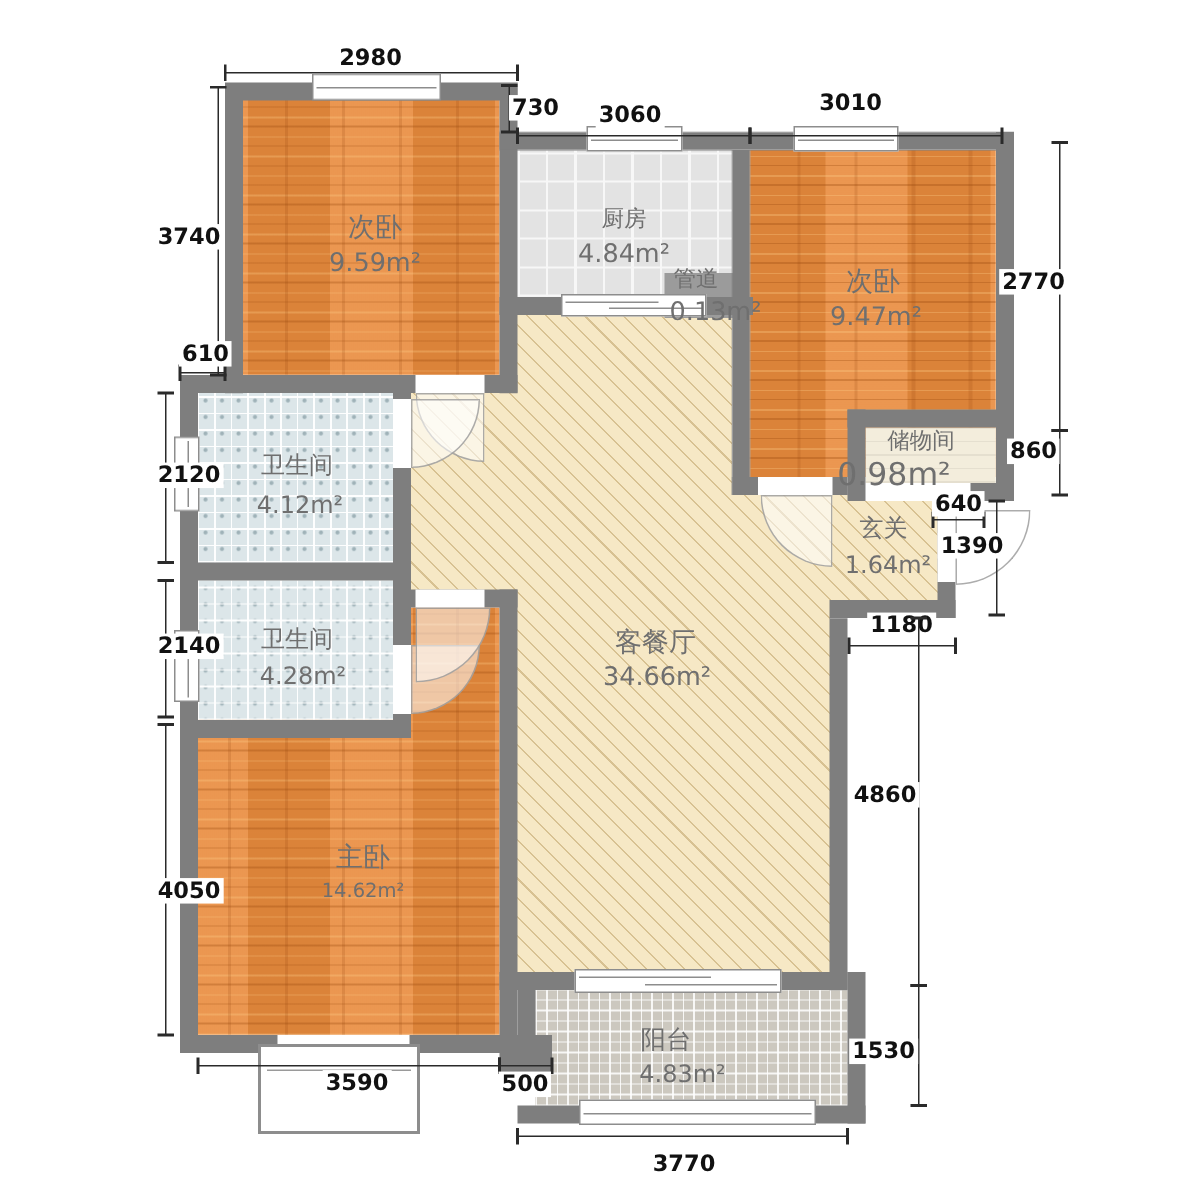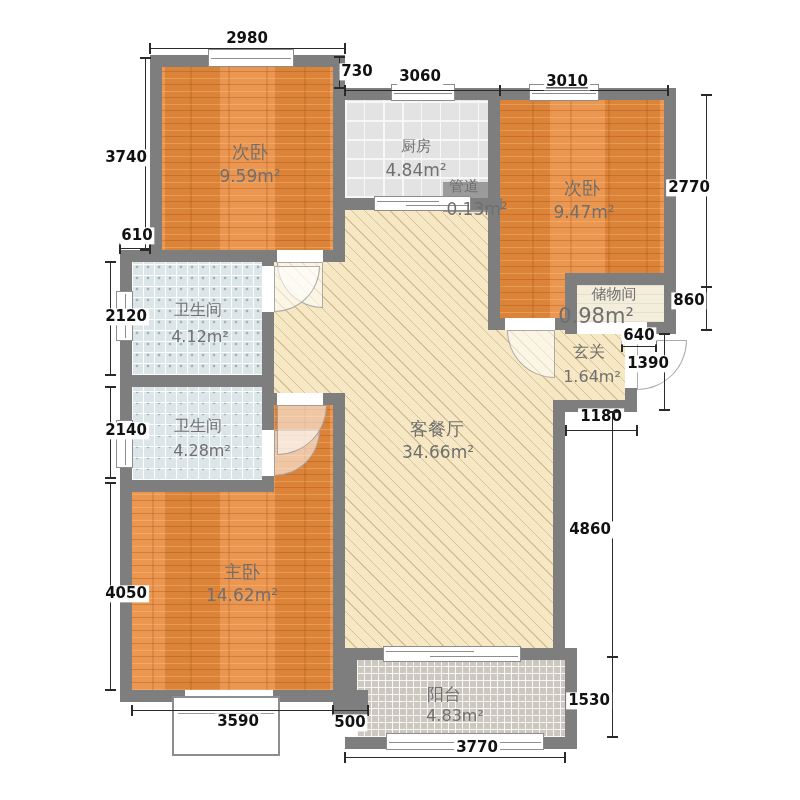--- a/index.html
+++ b/index.html
@@ -125,21 +125,21 @@
     <div class="abs tick" style="left: 334px; top: 56px; width: 11px; height: 2px;"></div>
     <div class="abs tick" style="left: 334px; top: 87px; width: 11px; height: 2px;"></div>
     <div class="dim-label" style="left: 357px; top: 72px;">730</div>
     <div class="abs dline" style="left: 345px; top: 90px; width: 155px; height: 1px;"></div>
     <div class="abs tick" style="left: 344px; top: 85px; width: 2px; height: 11px;"></div>
     <div class="abs tick" style="left: 499px; top: 85px; width: 2px; height: 11px;"></div>
     <div class="dim-label" style="left: 420px; top: 77px;">3060</div>
     <div class="abs dline" style="left: 500px; top: 90px; width: 168px; height: 1px;"></div>
     <div class="abs tick" style="left: 499px; top: 85px; width: 2px; height: 11px;"></div>
     <div class="abs tick" style="left: 667px; top: 85px; width: 2px; height: 11px;"></div>
-    <div class="dim-label" style="left: 567px; top: 82px; text-decoration: underline;">3010</div>
+    <div class="dim-label" style="left: 567px; top: 69px;">3010</div>
     <div class="abs dline" style="left: 145px; top: 58px; width: 1px; height: 192px;"></div>
     <div class="abs tick" style="left: 140px; top: 57px; width: 11px; height: 2px;"></div>
     <div class="abs tick" style="left: 140px; top: 249px; width: 11px; height: 2px;"></div>
     <div class="dim-label" style="left: 126px; top: 158px;">3740</div>
     <div class="abs dline" style="left: 120px; top: 248px; width: 30px; height: 1px;"></div>
     <div class="abs tick" style="left: 119px; top: 243px; width: 2px; height: 11px;"></div>
     <div class="abs tick" style="left: 149px; top: 243px; width: 2px; height: 11px;"></div>
     <div class="dim-label" style="left: 137px; top: 236px;">610</div>
     <div class="abs dline" style="left: 110px; top: 262px; width: 1px; height: 113px;"></div>
     <div class="abs tick" style="left: 105px; top: 261px; width: 11px; height: 2px;"></div>
@@ -185,36 +185,36 @@
     <div class="abs tick" style="left: 131px; top: 705px; width: 2px; height: 11px;"></div>
     <div class="abs tick" style="left: 332px; top: 705px; width: 2px; height: 11px;"></div>
     <div class="dim-label" style="left: 238px; top: 722px;">3590</div>
     <div class="abs dline" style="left: 333px; top: 710px; width: 35px; height: 1px;"></div>
     <div class="abs tick" style="left: 332px; top: 705px; width: 2px; height: 11px;"></div>
     <div class="abs tick" style="left: 367px; top: 705px; width: 2px; height: 11px;"></div>
     <div class="dim-label" style="left: 350px; top: 723px;">500</div>
     <div class="abs dline" style="left: 345px; top: 757px; width: 220px; height: 1px;"></div>
     <div class="abs tick" style="left: 344px; top: 752px; width: 2px; height: 11px;"></div>
     <div class="abs tick" style="left: 564px; top: 752px; width: 2px; height: 11px;"></div>
-    <div class="dim-label" style="left: 456px; top: 748px; margin-left: 21px;">3770</div>
+    <div class="dim-label" style="left: 456px; top: 776px;">3770</div>
     <div class="room-label" style="left: 250px; top: 152px; font-size: 18px;">次卧</div>
     <div class="room-label" style="left: 250px; top: 176px; font-size: 17px;">9.59m²</div>
     <div class="room-label" style="left: 416px; top: 146px; font-size: 15px;">厨房</div>
     <div class="room-label" style="left: 416px; top: 170px; font-size: 17px;">4.84m²</div>
     <div class="room-label" style="left: 464px; top: 186px; font-size: 15px;">管道</div>
     <div class="room-label" style="left: 477px; top: 209px; font-size: 17px;">0.13m²</div>
     <div class="room-label" style="left: 582px; top: 188px; font-size: 18px;">次卧</div>
     <div class="room-label" style="left: 584px; top: 212px; font-size: 17px;">9.47m²</div>
     <div class="room-label" style="left: 614px; top: 294px; font-size: 15px;">储物间</div>
     <div class="room-label" style="left: 596px; top: 317px; font-size: 21px;">0.98m²</div>
     <div class="room-label" style="left: 589px; top: 352px; font-size: 16px;">玄关</div>
     <div class="room-label" style="left: 592px; top: 377px; font-size: 16px;">1.64m²</div>
     <div class="room-label" style="left: 198px; top: 310px; font-size: 16px;">卫生间</div>
     <div class="room-label" style="left: 200px; top: 337px; font-size: 16px;">4.12m²</div>
     <div class="room-label" style="left: 198px; top: 426px; font-size: 16px;">卫生间</div>
     <div class="room-label" style="left: 202px; top: 451px; font-size: 16px;">4.28m²</div>
     <div class="room-label" style="left: 437px; top: 429px; font-size: 18px;">客餐厅</div>
     <div class="room-label" style="left: 438px; top: 452px; font-size: 17px;">34.66m²</div>
     <div class="room-label" style="left: 242px; top: 572px; font-size: 18px;">主卧</div>
-    <div class="room-label" style="left: 242px; top: 595px; font-size: 17px;">14.62m²</div>
+    <div class="room-label" style="left: 242px; top: 595px; font-size: 13px;">14.62m²</div>
     <div class="room-label" style="left: 444px; top: 694px; font-size: 17px;">阳台</div>
     <div class="room-label" style="left: 455px; top: 716px; font-size: 16px;">4.83m²</div>
   </div>
 
 </body></html>

